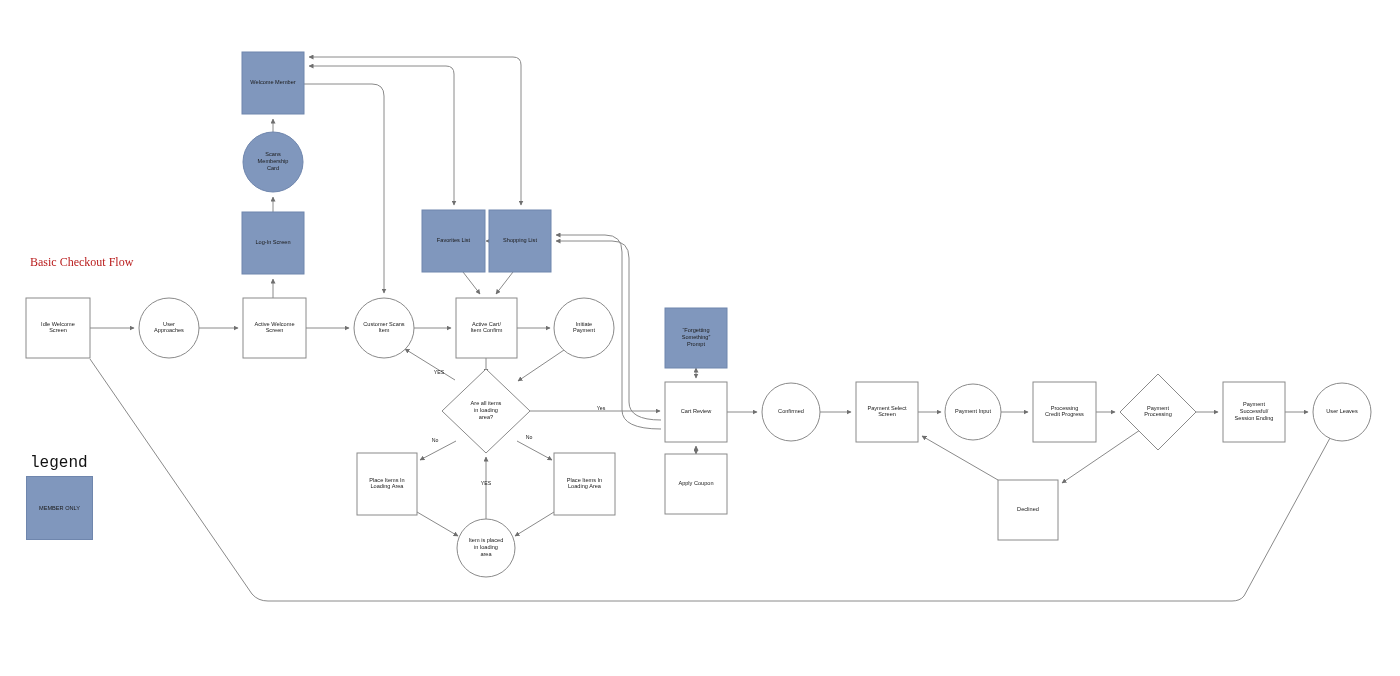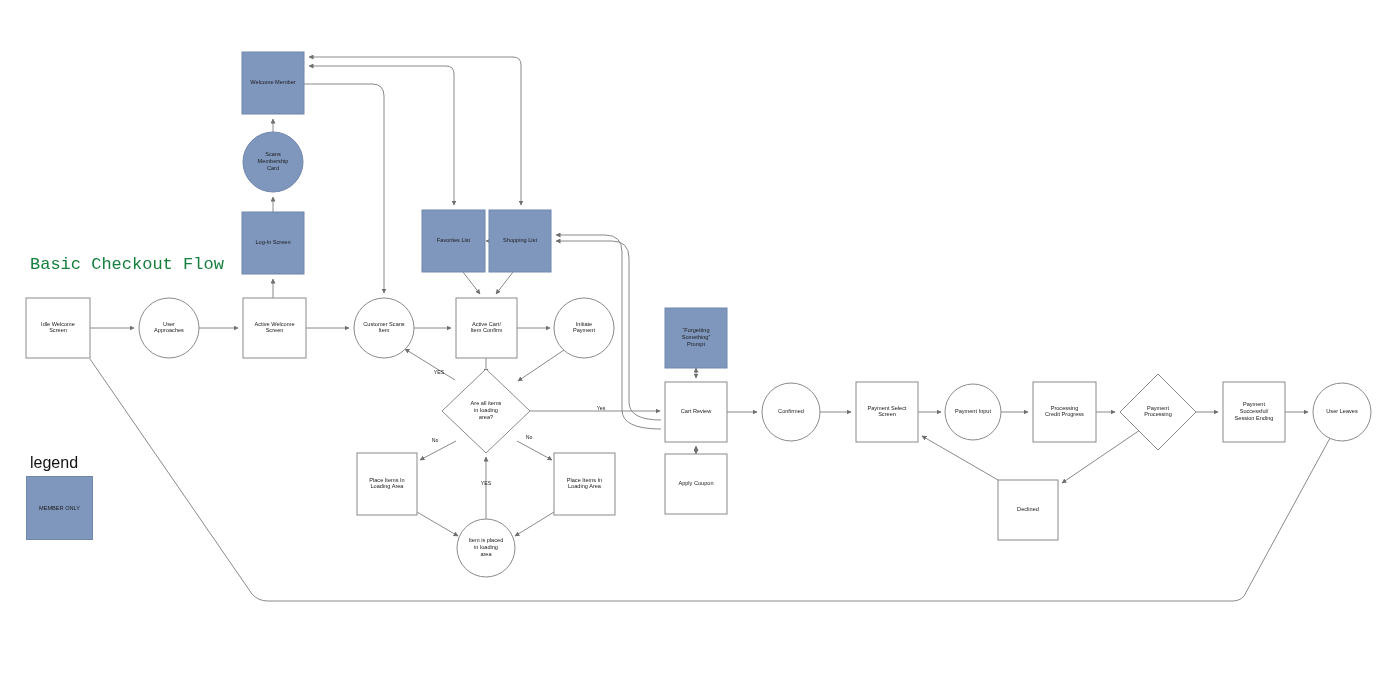--- a/index.html
+++ b/index.html
@@ -4,22 +4,22 @@
 <style>
   html,body{margin:0;padding:0;background:#ffffff;}
   body{width:1400px;height:676px;overflow:hidden;font-family:"Liberation Sans",sans-serif;}
   #canvas{position:relative;width:1400px;height:676px;}
   svg{position:absolute;top:0;left:0;width:1400px;height:676px;}
   .node-shape{fill:#ffffff;stroke:#8a8a8a;stroke-width:1;}
   .node-shape.member{fill:#8097bd;stroke:#6f86ad;}
   .edge{fill:none;stroke:#8a8a8a;stroke-width:1;}
   .node-label{font-family:"Liberation Sans",sans-serif;font-size:5.6px;fill:#1a1a1a;text-anchor:middle;dominant-baseline:middle;}
   .edge-label{font-family:"Liberation Sans",sans-serif;font-size:5.2px;fill:#1a1a1a;text-anchor:middle;dominant-baseline:middle;}
-  .diagram-title{position:absolute;font-family:Liberation Mono, monospace;font-size:17px;color:#15803d;white-space:nowrap;}
-  .legend-title{position:absolute;font-family:Liberation Sans, sans-serif;font-size:16px;color:#111111;white-space:nowrap;}
+  .diagram-title{position:absolute;font-family:Liberation Serif, serif;font-size:12px;color:#b91c1c;white-space:nowrap;}
+  .legend-title{position:absolute;font-family:Liberation Mono, monospace;font-size:16px;color:#111111;white-space:nowrap;}
 </style>
 </head>
 <body>
 
 <div id="canvas">
 
   <div class="diagram-title" style="left:30px; top:255px;">Basic Checkout Flow</div>
 
   <div class="legend-title" style="left:30px; top:454px;">legend</div>
 

